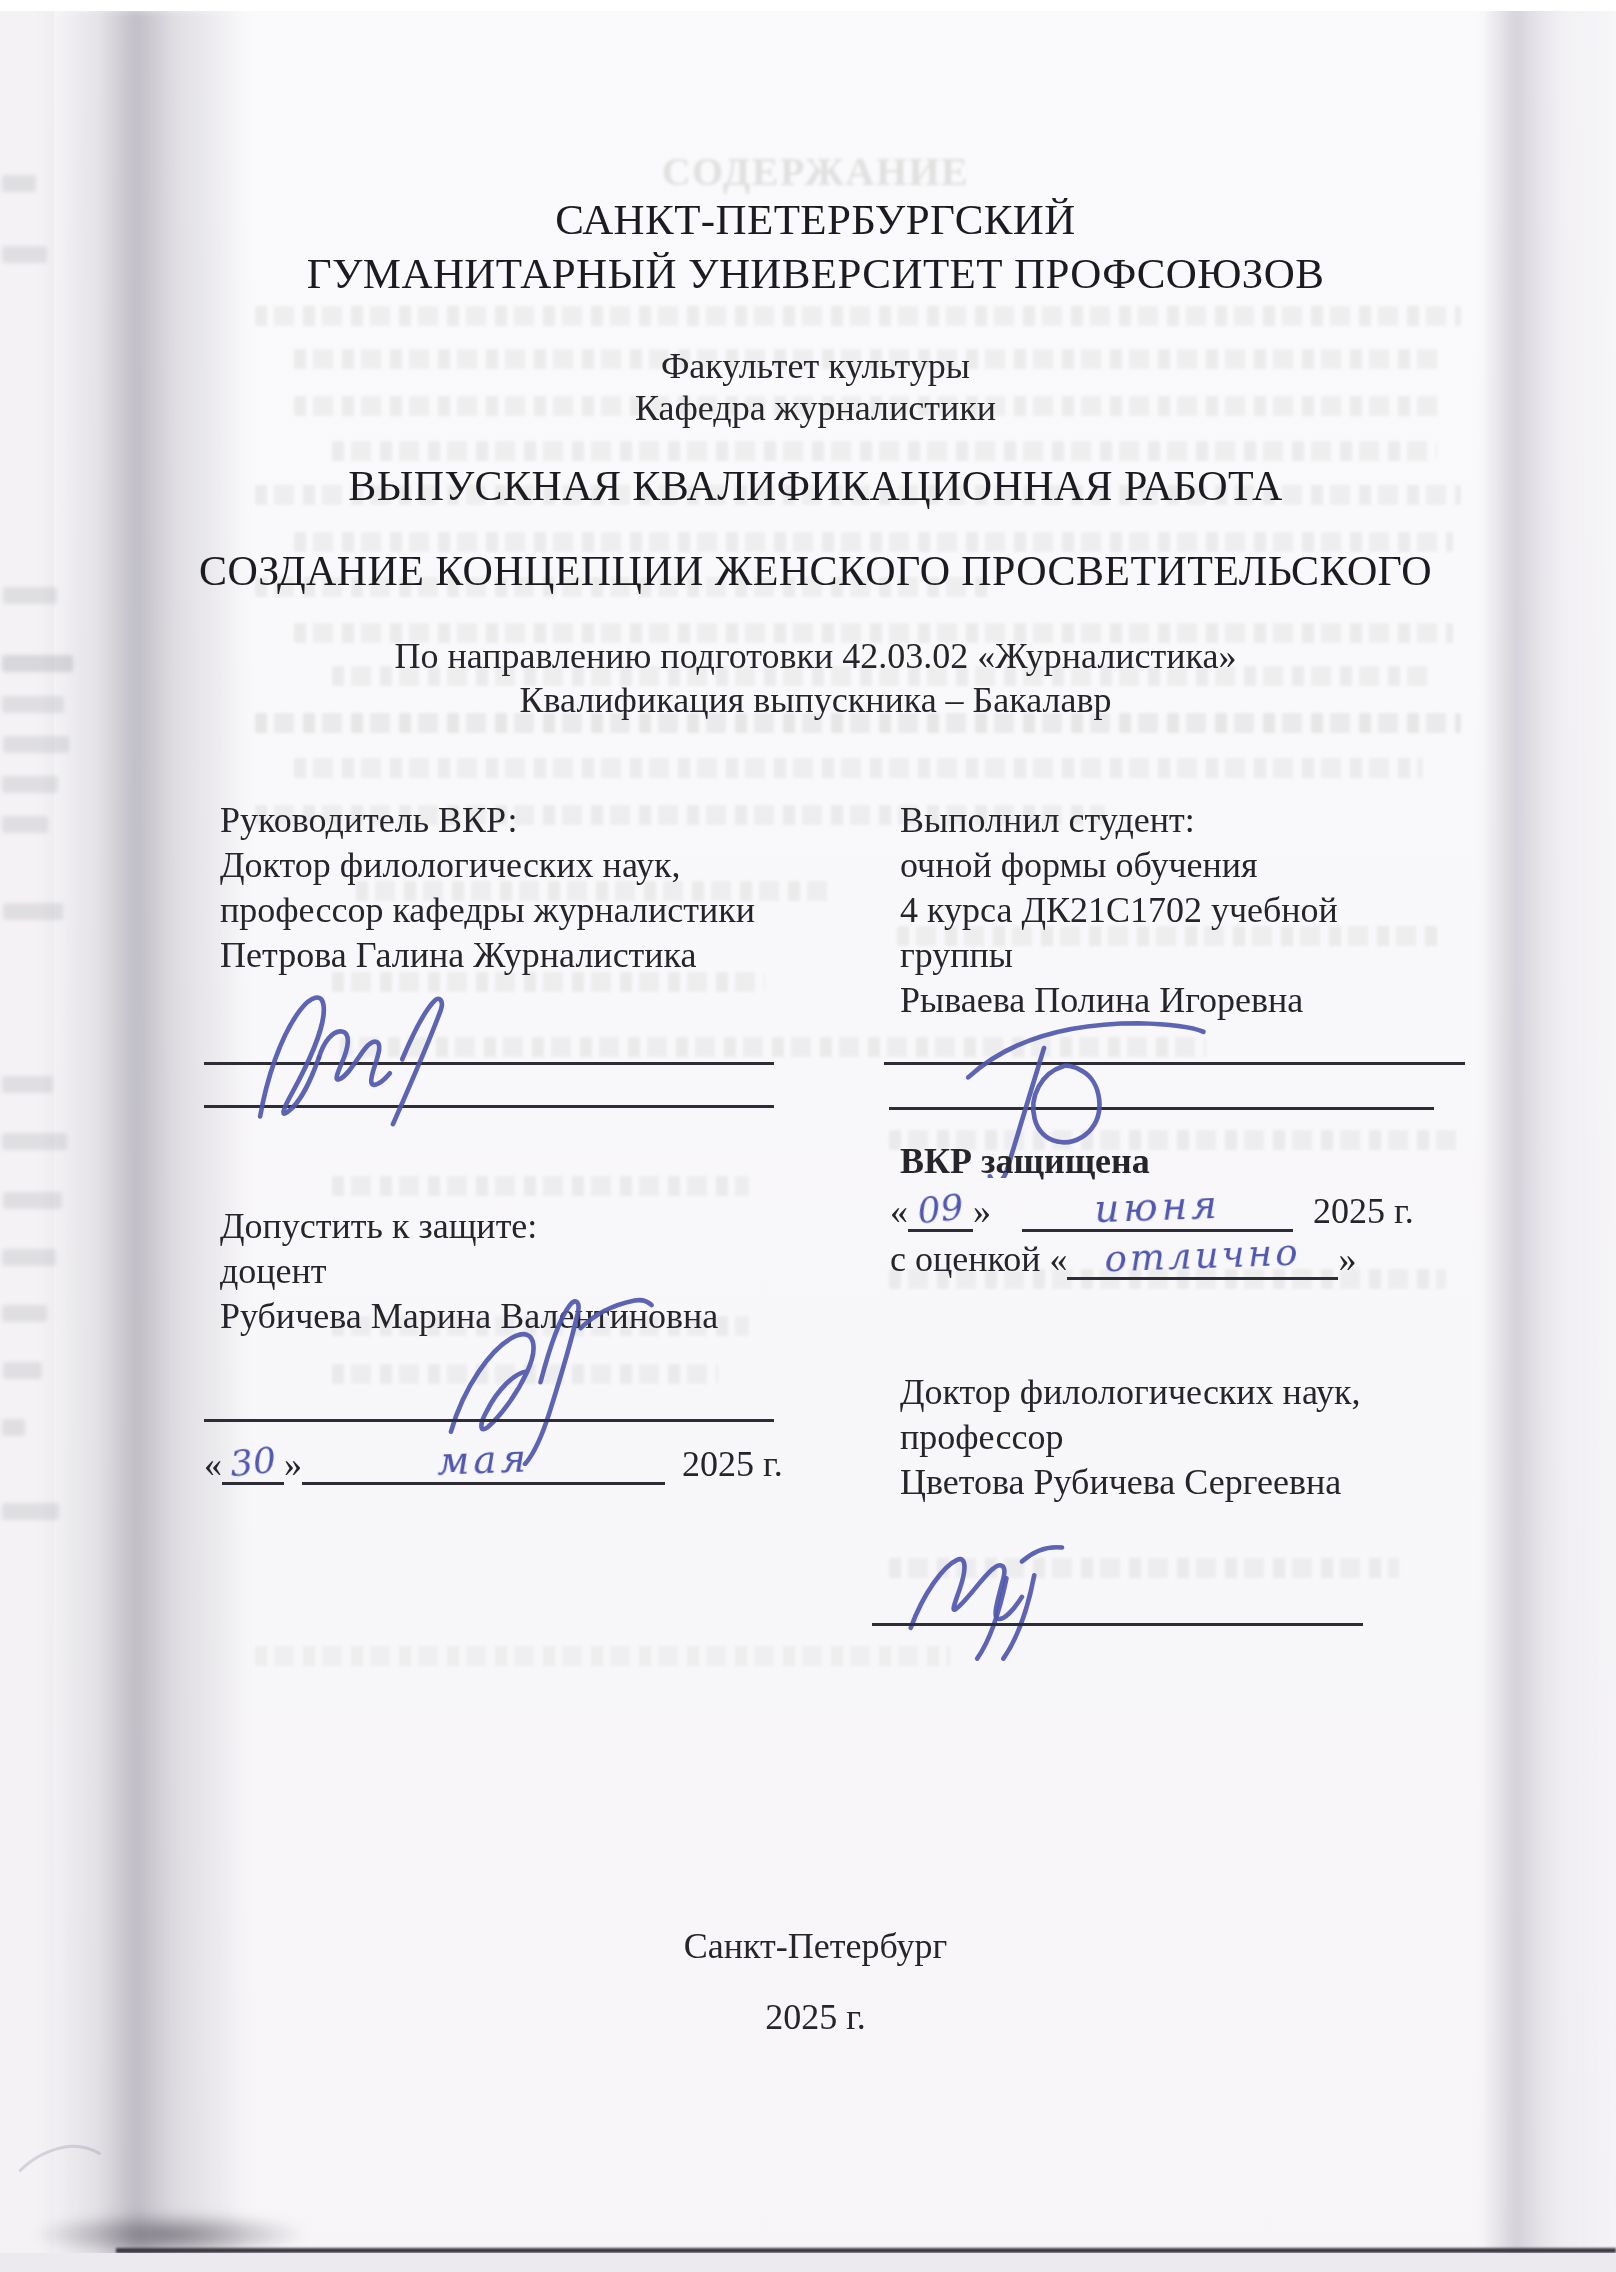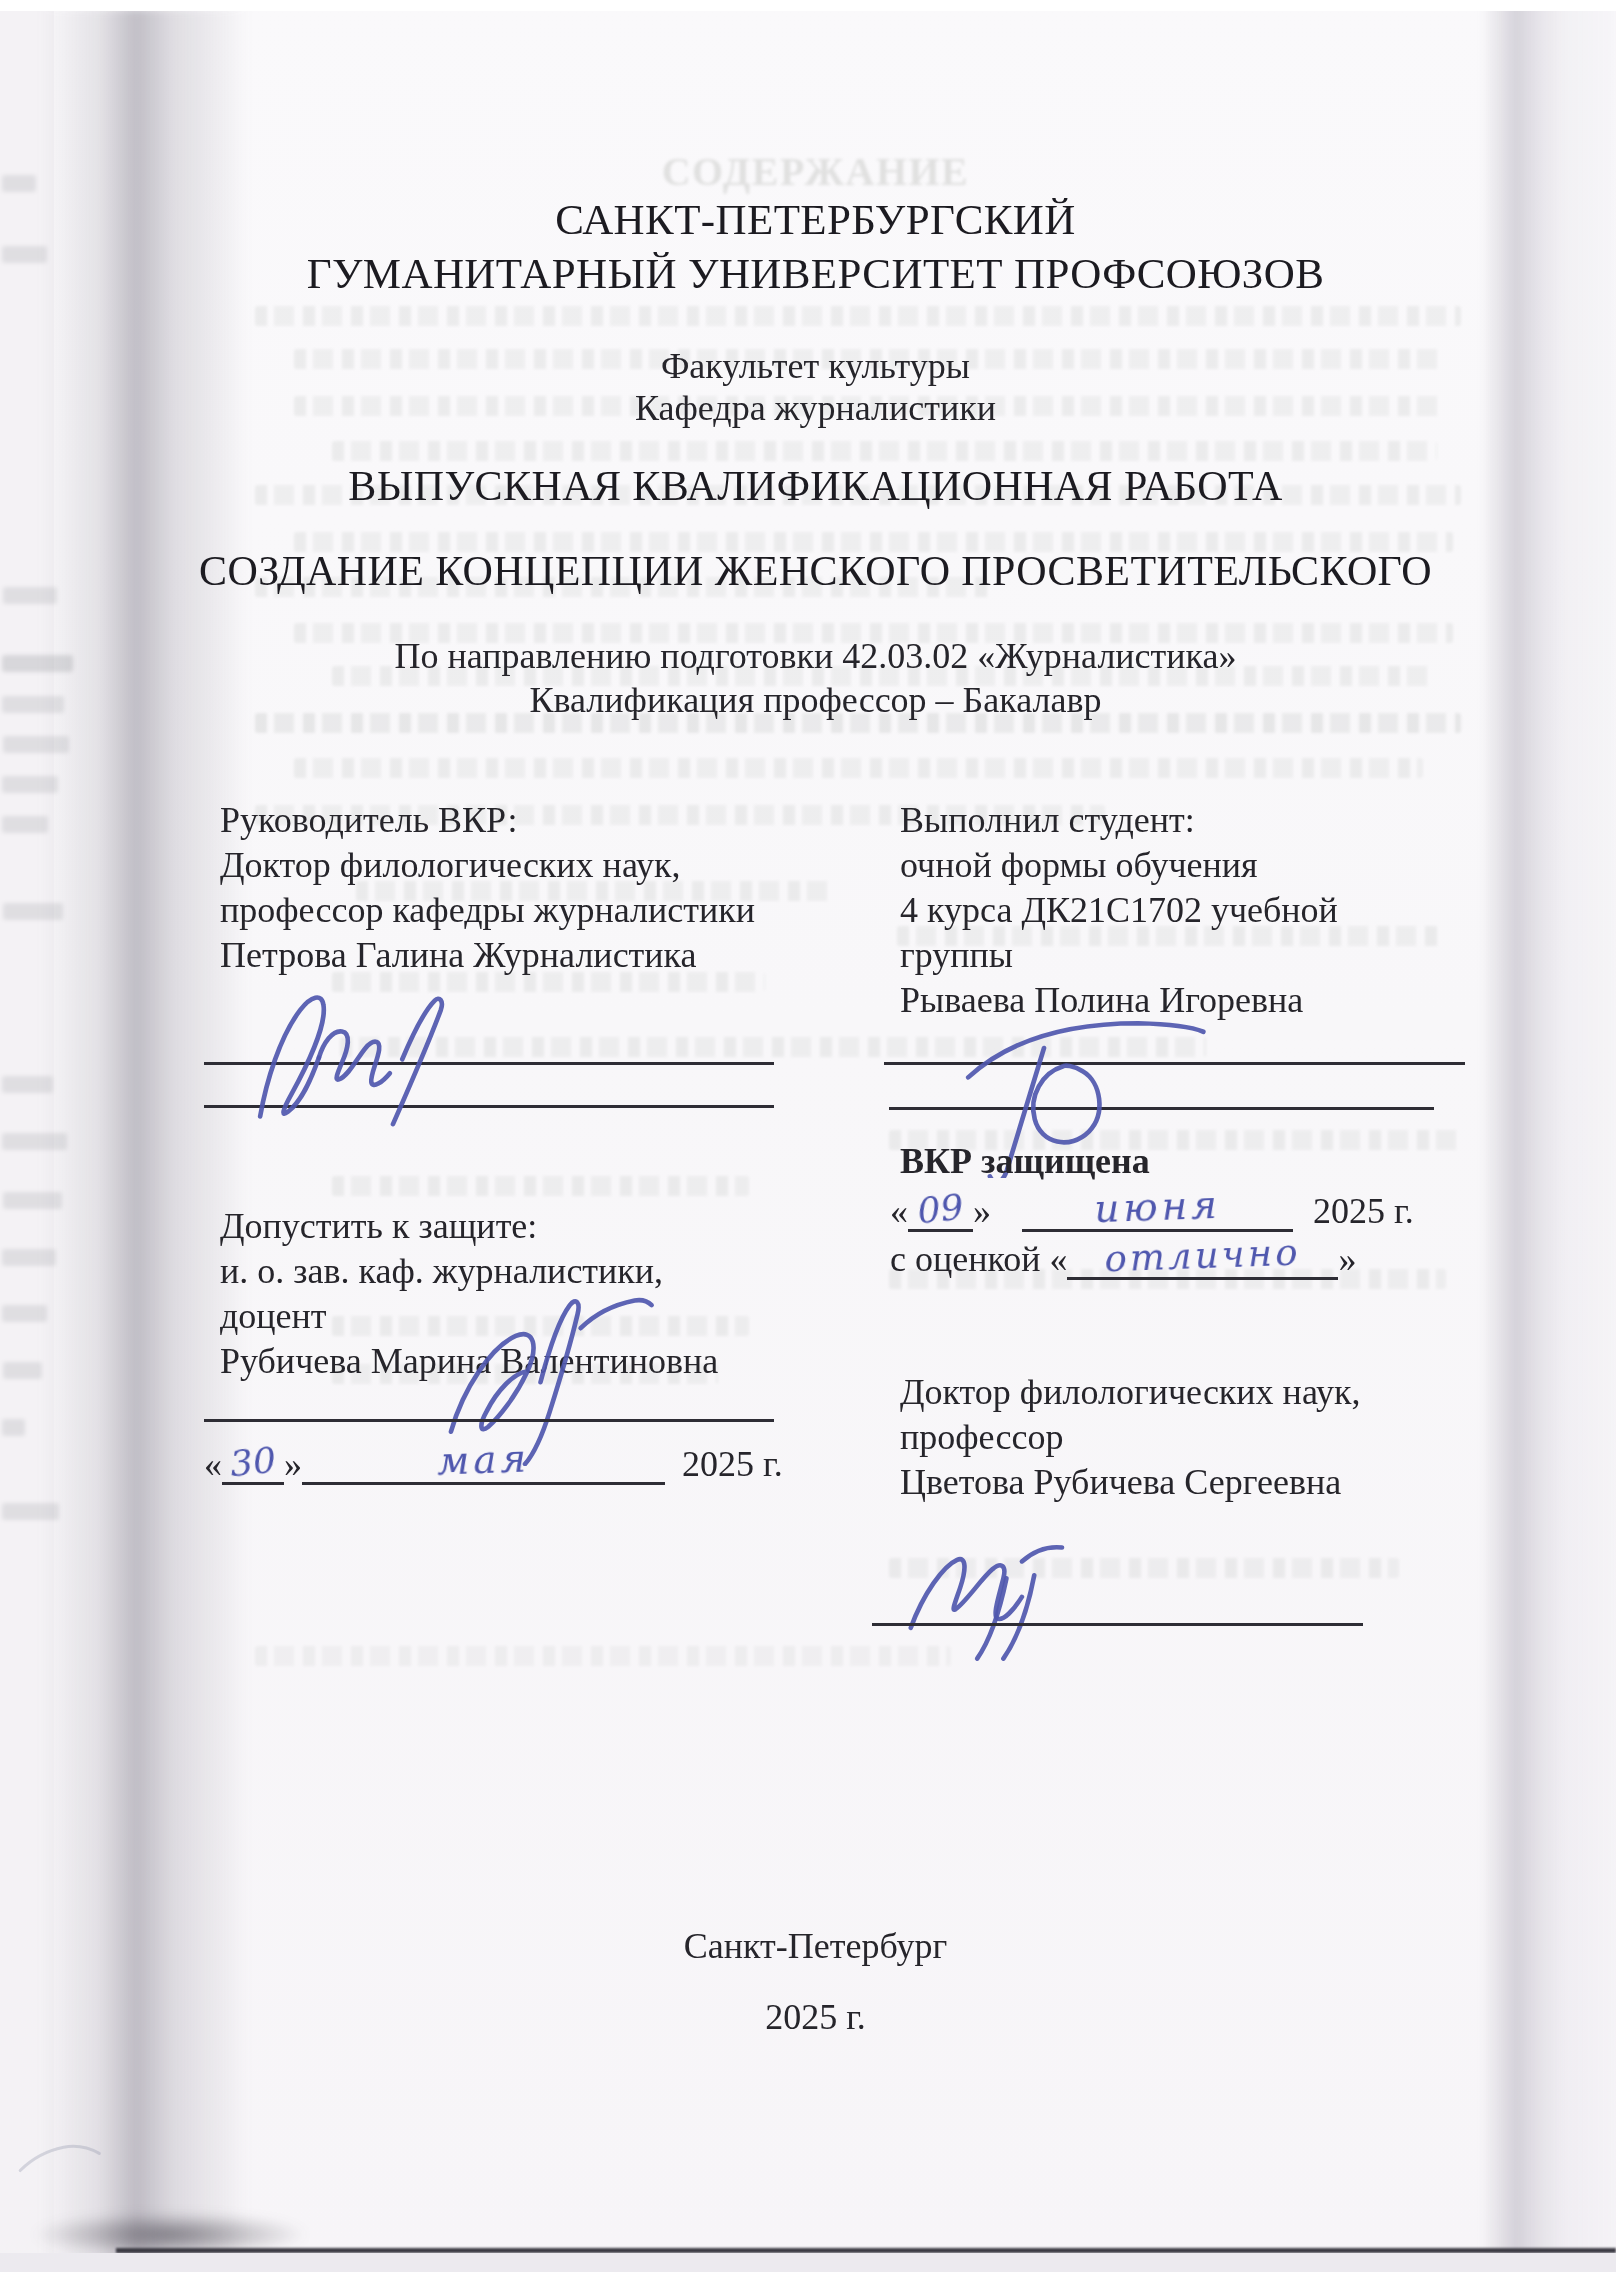--- a/index.html
+++ b/index.html
@@ -115,21 +115,21 @@
   <div class="c-line t-big" style="top:195px">САНКТ-ПЕТЕРБУРГСКИЙ</div>
   <div class="c-line t-big" style="top:249px">ГУМАНИТАРНЫЙ УНИВЕРСИТЕТ ПРОФСОЮЗОВ</div>
 
   <div class="c-line t-body" style="top:345px">Факультет культуры</div>
   <div class="c-line t-body" style="top:387px">Кафедра журналистики</div>
 
   <div class="c-line t-big" style="top:462px;font-size:42px">ВЫПУСКНАЯ КВАЛИФИКАЦИОННАЯ РАБОТА</div>
 
   <div class="c-line t-big" style="top:547px;font-size:42px">СОЗДАНИЕ КОНЦЕПЦИИ ЖЕНСКОГО ПРОСВЕТИТЕЛЬСКОГО</div>
   <div class="c-line t-body" style="top:635px">По направлению подготовки 42.03.02 «Журналистика»</div>
-  <div class="c-line t-body" style="top:679px">Квалификация профессор – Бакалавр</div>
+  <div class="c-line t-body" style="top:679px">Квалификация выпускника – Бакалавр</div>
 
   <div class="col-block" style="top:798px;left:204px">
     <span>Руководитель ВКР:</span>
     <span>Доктор филологических наук,</span>
     <span>профессор кафедры журналистики</span>
     <span>Петрова Галина Журналистика</span>
   </div>
 
   <div class="col-block" style="top:798px;left:884px">
     <span>Выполнил студент:</span>
@@ -151,21 +151,20 @@
   </svg>
 
   <svg class="sig" style="left:945px;top:1000px" width="263" height="178" viewBox="0 0 340 230">
     <path d="M30 100 C80 54 152 30 250 30 C292 31 322 36 334 41"></path>
     <path d="M128 62 C112 114 94 174 80 220 C74 238 64 240 58 228"></path>
     <path d="M152 86 C126 94 108 124 116 154 C124 186 162 194 186 170 C208 148 202 106 178 92 C166 84 154 84 152 86"></path>
   </svg>
 
   <div class="col-block" style="top:1204px;left:204px">
     <span>Допустить к защите:</span>
-    <span>и. о. зав. каф. журналистики,</span>
     <span>доцент</span>
     <span>Рубичева Марина Валентиновна</span>
   </div>
 
   <div class="col-block b" style="top:1139px;left:884px">
     <span>ВКР защищена</span>
   </div>
 
   <div class="fill-row" style="top:1186px;left:890px">
     <span>«</span>

